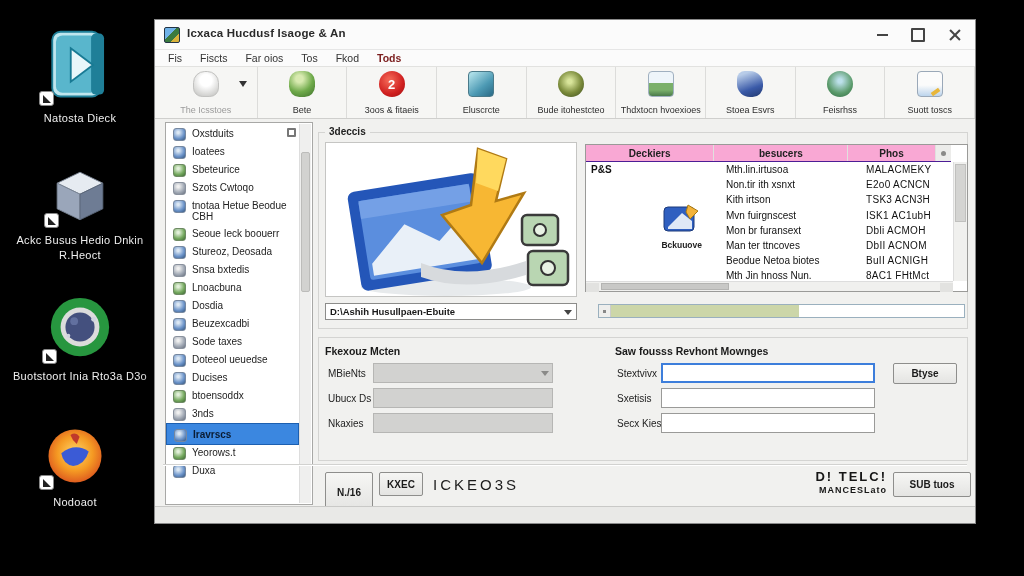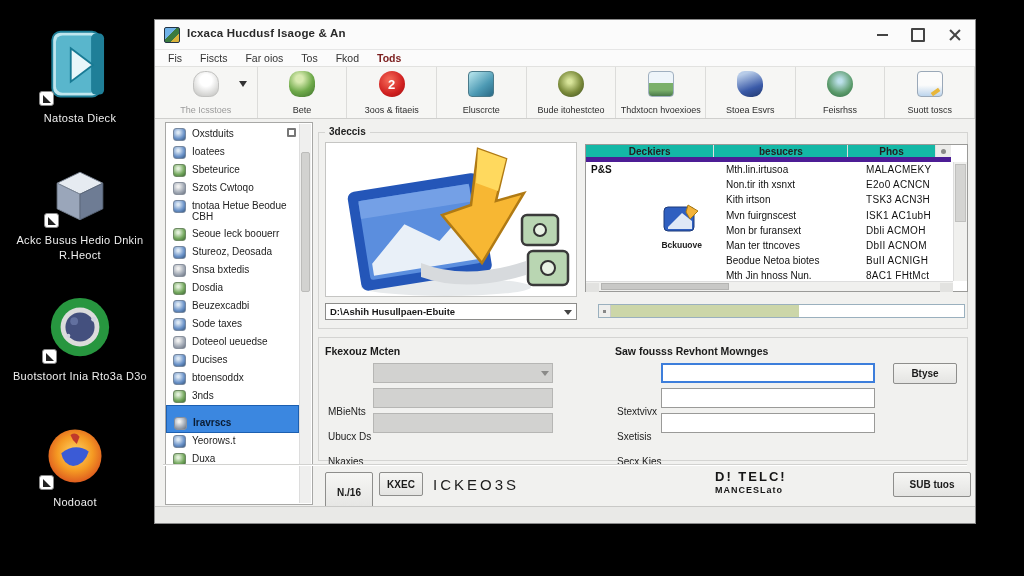--- a/index.html
+++ b/index.html
@@ -58,38 +58,38 @@
   .tbi.i9::after { content:""; position:absolute; right:2px; bottom:2px; width:9px; height:4px; background:#e8b63a; transform:rotate(-35deg); }
 
   
   #sidebar { position:absolute; left:10px; top:102px; width:148px; height:383px; background:#fff; border:1px solid #a8a8a6; }
   #tree { position:absolute; left:0; top:2px; right:13px; bottom:2px; overflow:hidden; }
   .titem { display:flex; align-items:flex-start; padding:2.5px 2px 2.5px 7px; font-size:10px; color:#222; line-height:1.15; }
   .titem .ticon { flex:0 0 13px; height:13px; border-radius:3px; margin-right:6px; margin-top:0;
                   background:radial-gradient(circle at 38% 32%, #dce8f4 10%, #6a92c8 60%, #35567e); border:1px solid #7688a0; }
   .titem:nth-child(3n) .ticon { background:radial-gradient(circle at 38% 32%, #e2f0da 10%, #74a85e 60%, #3e6a34); border-color:#6e8a64; }
   .titem:nth-child(4n) .ticon { background:radial-gradient(circle at 38% 32%, #f0f0f0 10%, #a0a8b4 60%, #68707e); border-color:#8a929e; }
-  .titem.sel { background:#3b87e0; border:1px solid #1c5fb0; padding-top:11px; padding-bottom:1.5px; color:#0a1c33; font-weight:bold; }
+  .titem.sel { background:#3b87e0; border:1px solid #1c5fb0; padding-top:5px; padding-bottom:1.5px; color:#0a1c33; font-weight:bold; }
   #tree-scroll { position:absolute; right:1px; top:1px; width:12px; bottom:1px; background:#efefee; border-left:1px solid #ddd; }
   #tree-thumb { position:absolute; left:1px; top:28px; width:9px; height:140px; background:#d2d2d0; border:1px solid #bcbcba; border-radius:2px; }
   #pin-icon { position:absolute; right:16px; top:5px; width:9px; height:9px; border:2px solid #777; border-radius:1px; }
 
   
   .gbox { position:absolute; border:1px solid #d4d4d2; }
   .glabel { position:absolute; font-size:10px; font-weight:bold; color:#222; background:#f1f1ef; padding:0 4px; }
 
   
   #preview { position:absolute; left:170px; top:122px; width:252px; height:155px; background:#fff; border:1px solid #c5c5c3; overflow:hidden; }
   #pathcombo { position:absolute; left:170px; top:283px; width:252px; height:17px; background:#fff; border:1px solid #8c8c8a;
                font-size:9.5px; font-weight:bold; color:#1a1a1a; padding:2px 16px 0 4px; white-space:nowrap; overflow:hidden; }
   #pathcaret { position:absolute; right:4px; top:6px; width:0; height:0; border-left:4px solid transparent; border-right:4px solid transparent; border-top:5px solid #444; }
 
   
   #ftable { position:absolute; left:430px; top:124px; width:383px; height:148px; background:#fff; border:1px solid #9a9a98; }
-  #thead { position:absolute; left:0; top:0; right:16px; height:17px; background:#14b8a6; border-bottom:5px solid #4c1d95; display:flex; }
+  #thead { position:absolute; left:0; top:0; right:16px; height:17px; background:#f9a8d4; border-bottom:1px solid #4c1d95; display:flex; }
   .hcell { font-size:10px; font-weight:bold; color:#222; display:flex; align-items:center; justify-content:center; border-right:1px solid #e0e0de; }
   #hc0 { width:134px; } #hc1 { width:140px; } #hc2 { width:91px; }
   #sortbox { width:16px; display:flex; align-items:center; justify-content:center; background:#ececea; }
   #sortbox::after { content:""; width:5px; height:5px; border-radius:50%; background:#8a8a88; }
   #tbody { position:absolute; left:0; top:17px; right:14px; bottom:10px; overflow:hidden; }
   .trow { display:flex; height:15.2px; align-items:center; }
   .tc0 { width:134px; padding-left:5px; font-size:10px; font-weight:bold; color:#111; }
   .tc1 { width:140px; padding-left:6px; font-size:10px; color:#111; white-space:nowrap; }
   .tc2 { flex:1; padding-left:6px; font-size:10px; color:#111; white-space:nowrap; letter-spacing:.3px; }
   #tthumb { position:absolute; left:46px; top:58px; width:70px; text-align:right; }
@@ -101,33 +101,33 @@
   .scorner { position:absolute; width:13px; height:9px; background:#e2e2e0; }
 
   
   #progress { position:absolute; left:443px; top:284px; width:367px; height:14px; background:#fff; border:1px solid #9ab0be; }
   #pnub { position:absolute; left:0; top:0; width:12px; height:100%; background:#eeeeec; border-right:1px solid #ccc; }
   #pnub::after { content:""; position:absolute; left:4px; top:5px; width:3px; height:3px; background:#888; }
   #pfill { position:absolute; left:12px; top:0; height:100%; }
 
   
   .fheading { position:absolute; font-size:10.5px; font-weight:bold; color:#1a1a1a; }
-  .flabel { position:absolute; font-size:10px; color:#222;margin-top:38px; }
+  .flabel { position:absolute; font-size:10px; color:#222; }
   .finput { position:absolute; height:20px; font-size:10px; padding:0 4px; outline:none; }
   .finput.gray { background:#d2d2d0; border:1px solid #b6b6b4; }
   .finput.white { background:#fff; border:1px solid #9a9a98; }
   .finput.focusblue { border:2px solid #3d7edb; }
   .gcaret { position:absolute; width:0; height:0; border-left:4px solid transparent; border-right:4px solid transparent; border-top:5px solid #8a8a88; }
   .pushbtn { position:absolute; background:linear-gradient(#f6f6f4,#e4e4e2); border:1px solid #8e8e8c; border-radius:2px;
              font-size:10px; font-weight:bold; color:#1a1a1a; display:flex; align-items:center; justify-content:center; }
 
   
   #footline { position:absolute; left:8px; right:8px; top:444px; border-top:1px solid #d2d2d0; border-bottom:1px solid #fff; }
   #bigtext { position:absolute; left:278px; top:456px; font-size:15px; font-weight:normal; letter-spacing:3px; color:#1c1c1c; }
-  #stamp { position:absolute; left:560px; top:449px; width:172px; text-align:left; color:#161616; }
+  #stamp { position:absolute; left:560px; top:449px; width:172px; text-align:right; color:#161616; }
   #stamp .l1 { font-size:13px; font-weight:bold; letter-spacing:2px; }
   #stamp .l2 { font-size:9px; font-weight:bold; letter-spacing:1px; margin-top:1px; }
   #statusstrip { position:absolute; left:0; bottom:0; width:100%; height:17px; background:#e9e9e7; border-top:1px solid #c9c9c7; }
 </style>
 </head>
 <body>
 
 <div id="stage">
 
   <div class="dicon" style="left:10px; top:26px; width:140px;">
@@ -279,20 +279,24 @@
         <div class="titem">
             <span class="ticon"></span>
             <span>Stureoz, Deosada</span>
           </div>
         <div class="titem">
             <span class="ticon"></span>
             <span>Snsa bxtedis</span>
           </div>
         <div class="titem">
             <span class="ticon"></span>
+            <span>Lnoacbuna</span>
+          </div>
+        <div class="titem">
+            <span class="ticon"></span>
             <span>Dosdia</span>
           </div>
         <div class="titem">
             <span class="ticon"></span>
             <span>Beuzexcadbi</span>
           </div>
         <div class="titem">
             <span class="ticon"></span>
             <span>Sode taxes</span>
           </div>

